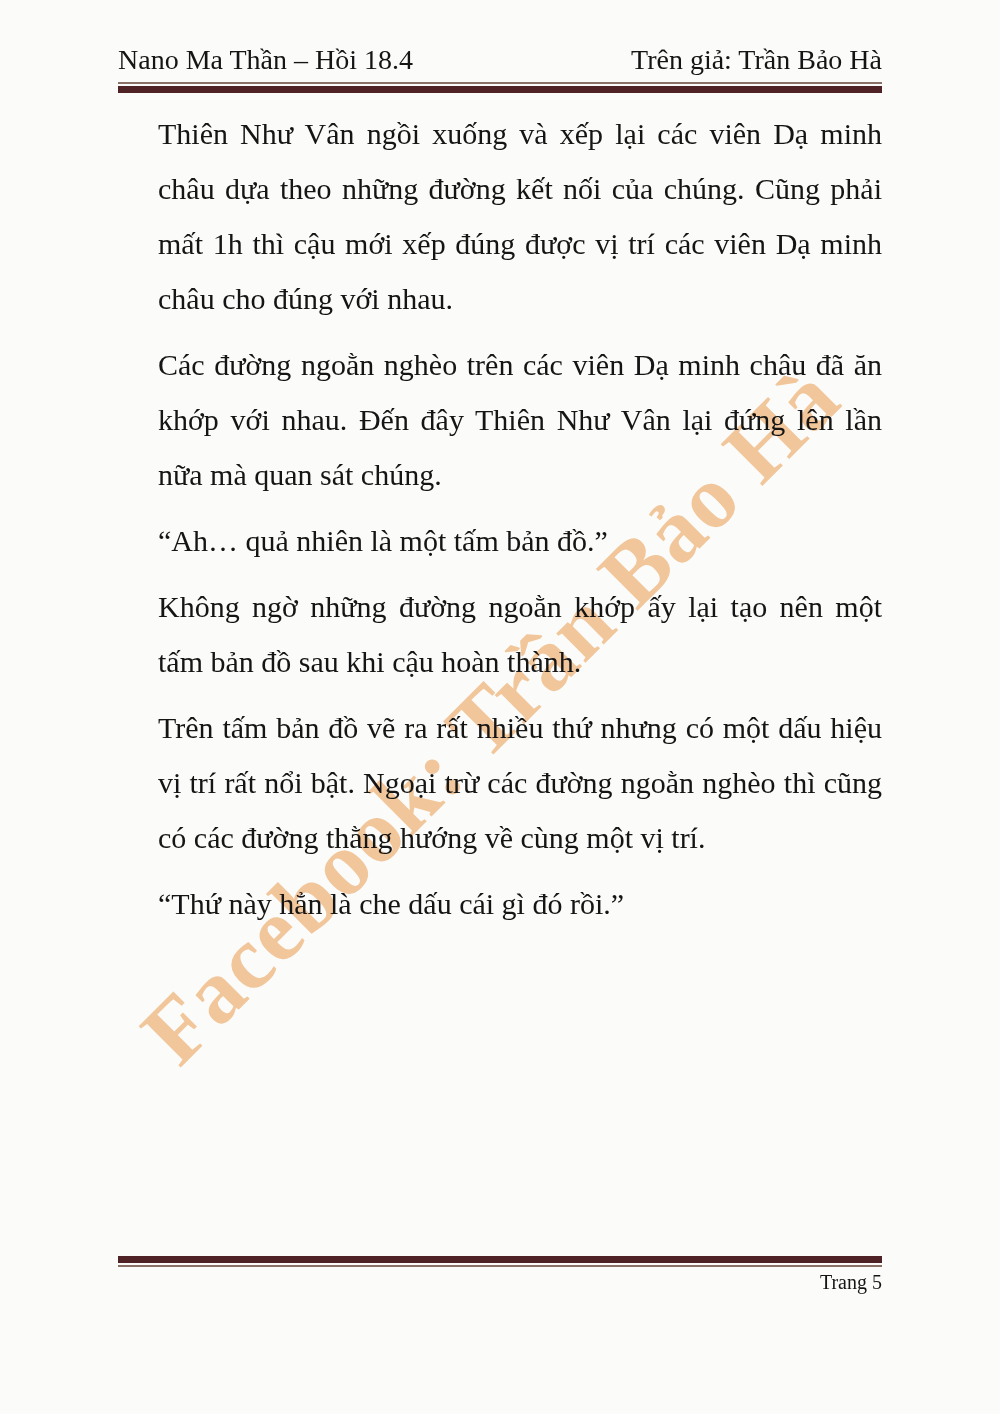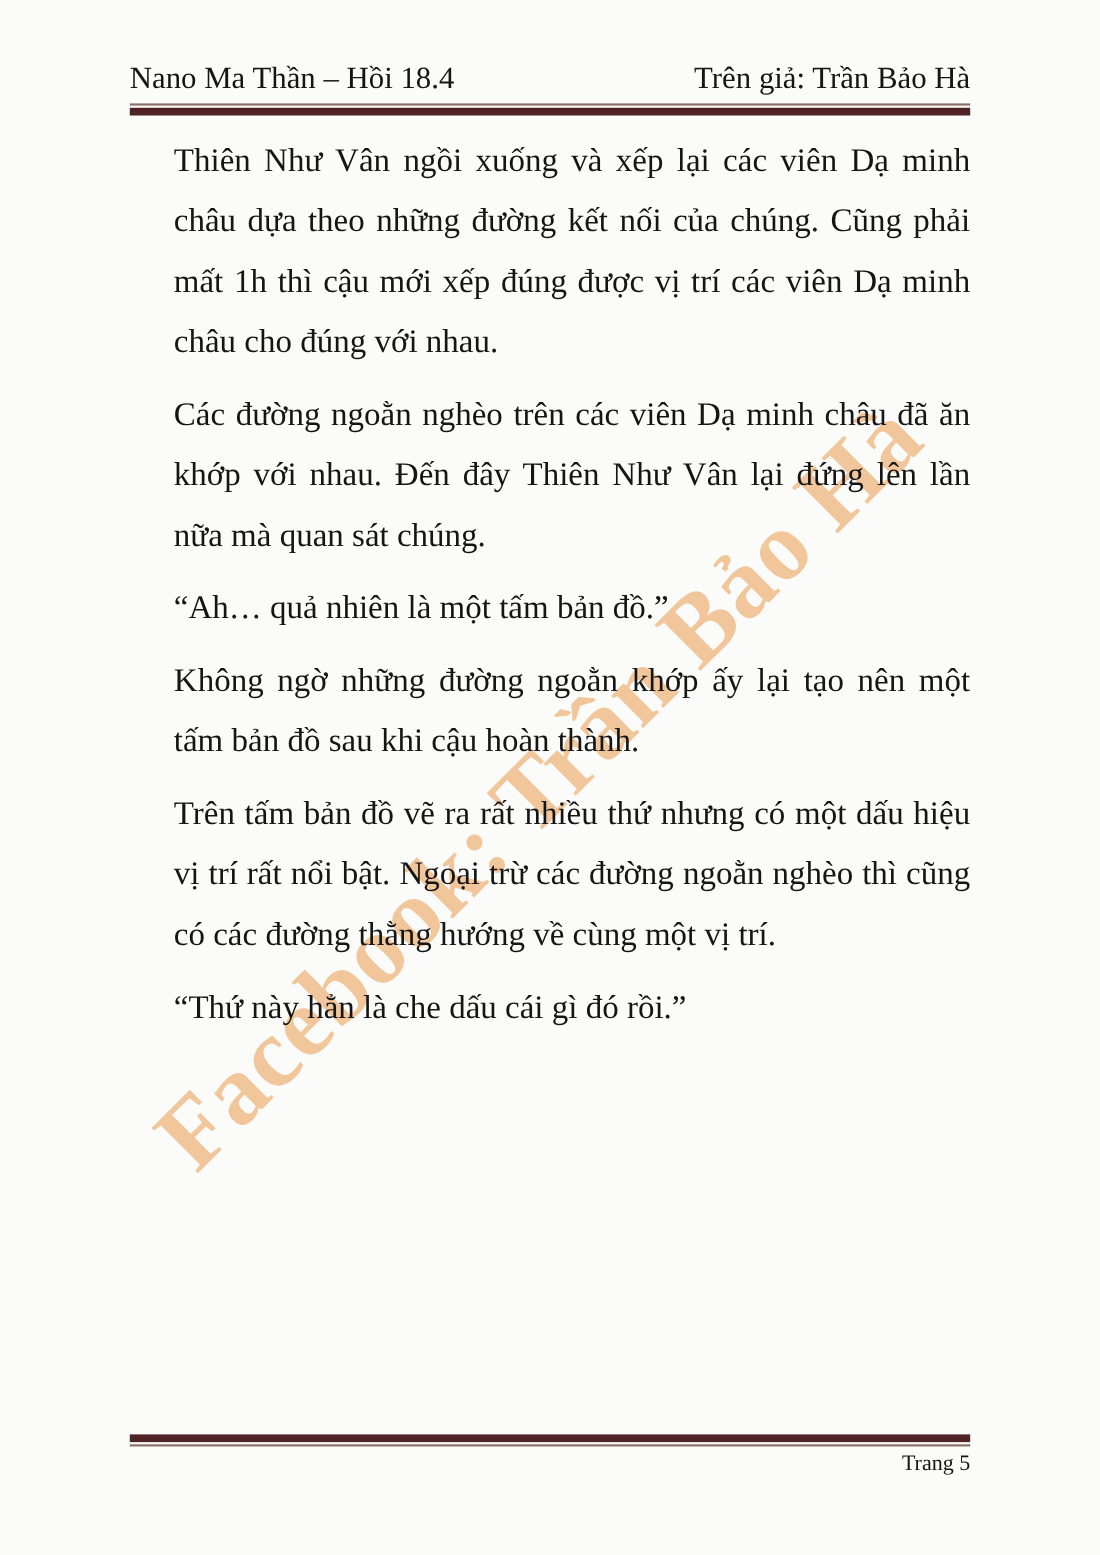--- a/index.html
+++ b/index.html
@@ -30,21 +30,21 @@
   }
   .content {
     position: relative;
     z-index: 1;
     margin: 0 118px;
   }
   .page-header {
     display: flex;
     justify-content: space-between;
     align-items: baseline;
-    padding-top: 54px;
+    padding-top: 42px;
     font-size: 28px;
     line-height: 36px;
   }
   .rule-group { margin-top: 4px; }
   .rule-thin {
     height: 2px;
     background: #8a7168;
   }
   .rule-thick {
     height: 7px;
@@ -58,21 +58,21 @@
     text-align: justify;
     margin-left: 40px;
   }
   .body-text p {
     margin: 0 0 11px 0;
   }
   .page-footer {
     position: absolute;
     left: 118px;
     right: 118px;
-    top: 1300px;
+    top: 1252px;
     z-index: 1;
   }
   .page-number {
     text-align: right;
     font-size: 20px;
     line-height: 24px;
     margin-top: 3px;
   }
 </style>
 </head>

